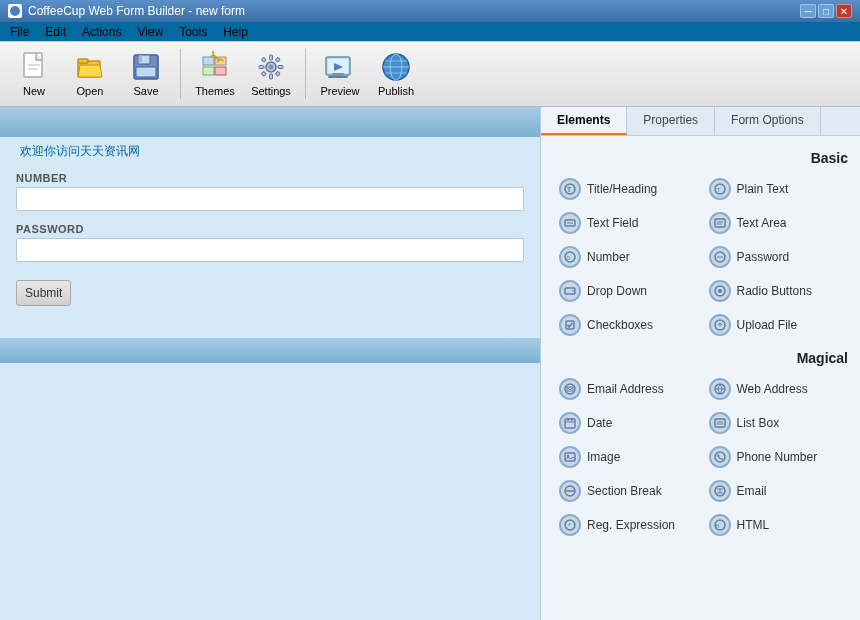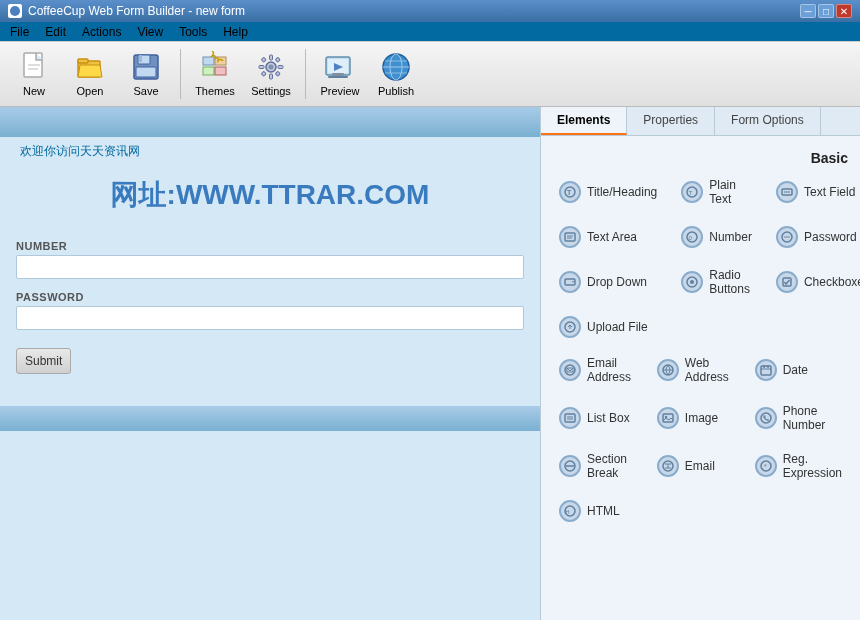--- a/index.html
+++ b/index.html
@@ -199,22 +199,22 @@
     .section-header {
       font-size: 14px;
       font-weight: bold;
       color: #222;
       margin: 4px 0 8px 0;
       text-align: right;
     }
 
     .elements-grid {
       display: grid;
-      grid-template-columns: 1fr 1fr 1fr;
-      gap: 12px;
+      grid-template-columns: 1fr 1fr;
+      gap: 4px;
       margin-bottom: 10px;
     }
 
     .element-item {
       display: flex;
       align-items: center;
       gap: 6px;
       padding: 4px 6px;
       cursor: pointer;
       border-radius: 3px;
@@ -360,21 +360,20 @@
     </div>
     <span>Publish</span>
   </div>
 </div>
 
 <div class="main-area">
 
   <div class="form-preview">
     <div class="form-banner-top"></div>
     <div class="form-welcome">欢迎你访问天天资讯网</div>
-    <div class="form-site-title">网址:WWW.TTRAR.COM</div>
 
     <div class="form-field-group">
       <div class="form-field-label">NUMBER</div>
       <input class="form-input" type="text" style="">
     </div>
 
     <div class="form-field-group">
       <div class="form-field-label">PASSWORD</div>
       <input class="form-input" type="password" style="">
     </div>
@@ -497,20 +496,21 @@
                 <circle cx="6" cy="6" r="5" fill="none" stroke="#6080a0" stroke-width="1.5"></circle>
                 <polyline points="6,8 6,4 4,6" fill="none" stroke="#6080a0" stroke-width="1"></polyline>
                 <line x1="6" y1="4" x2="8" y2="6" stroke="#6080a0" stroke-width="1"></line>
               </svg>
           </div>
           <span>Upload File</span>
         </div>
 
       </div>
 
+      <div class="section-header">Magical</div>
       <div class="elements-grid">
 
         <div class="element-item">
           <div class="element-icon">
             <svg width="12" height="12" viewBox="0 0 12 12">
                 <circle cx="6" cy="6" r="5" fill="none" stroke="#6080a0" stroke-width="1.5"></circle>
                 <path d="M3 4 h6 v4 h-6 z" fill="none" stroke="#6080a0" stroke-width="1"></path>
                 <polyline points="3,4 6,7 9,4" fill="none" stroke="#6080a0" stroke-width="1"></polyline>
               </svg>
           </div>

